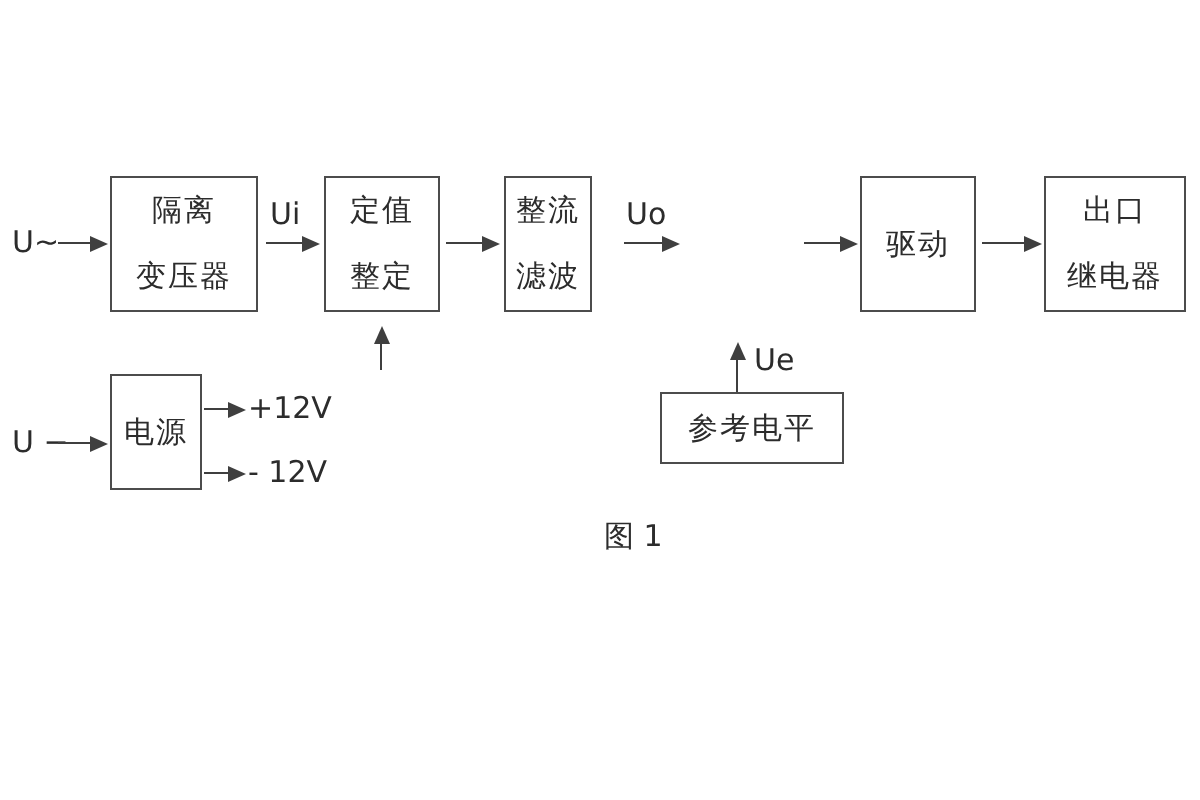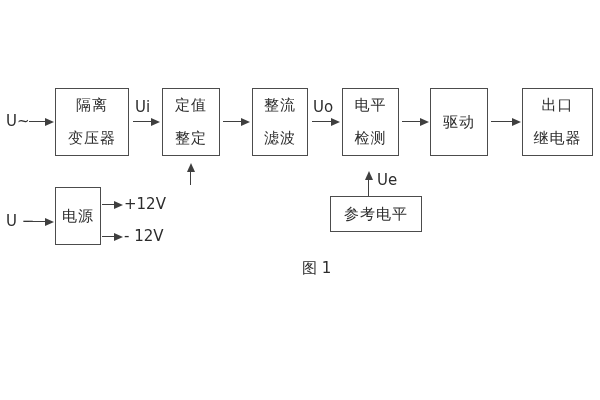--- a/index.html
+++ b/index.html
@@ -80,29 +80,25 @@
   <div class="blk" style="left:55px;top:88px;width:74px;height:68px">
     <span class="ln">隔离</span>
     <span class="ln">变压器</span>
   </div>
 
   <div class="blk" style="left:162px;top:88px;width:58px;height:68px">
     <span class="ln">定值</span>
     <span class="ln">整定</span>
   </div>
 
-  <div class="blk" style="left:252px;top:88px;width:56px;height:68px">
+  <div class="blk" style="left:252px;top:88px;width:44px;height:68px">
     <span class="ln">整流</span>
     <span class="ln">滤波</span>
   </div>
 
-  <div class="blk" style="left:342px;top:88px;width:57px;height:68px">
-    <span class="ln">电平</span>
-    <span class="ln">检测</span>
-  </div>
 
   <div class="blk" style="left:430px;top:88px;width:58px;height:68px">
     <span class="ln">驱动</span>
   </div>
 
   <div class="blk" style="left:522px;top:88px;width:71px;height:68px">
     <span class="ln">出口</span>
     <span class="ln">继电器</span>
   </div>
 

